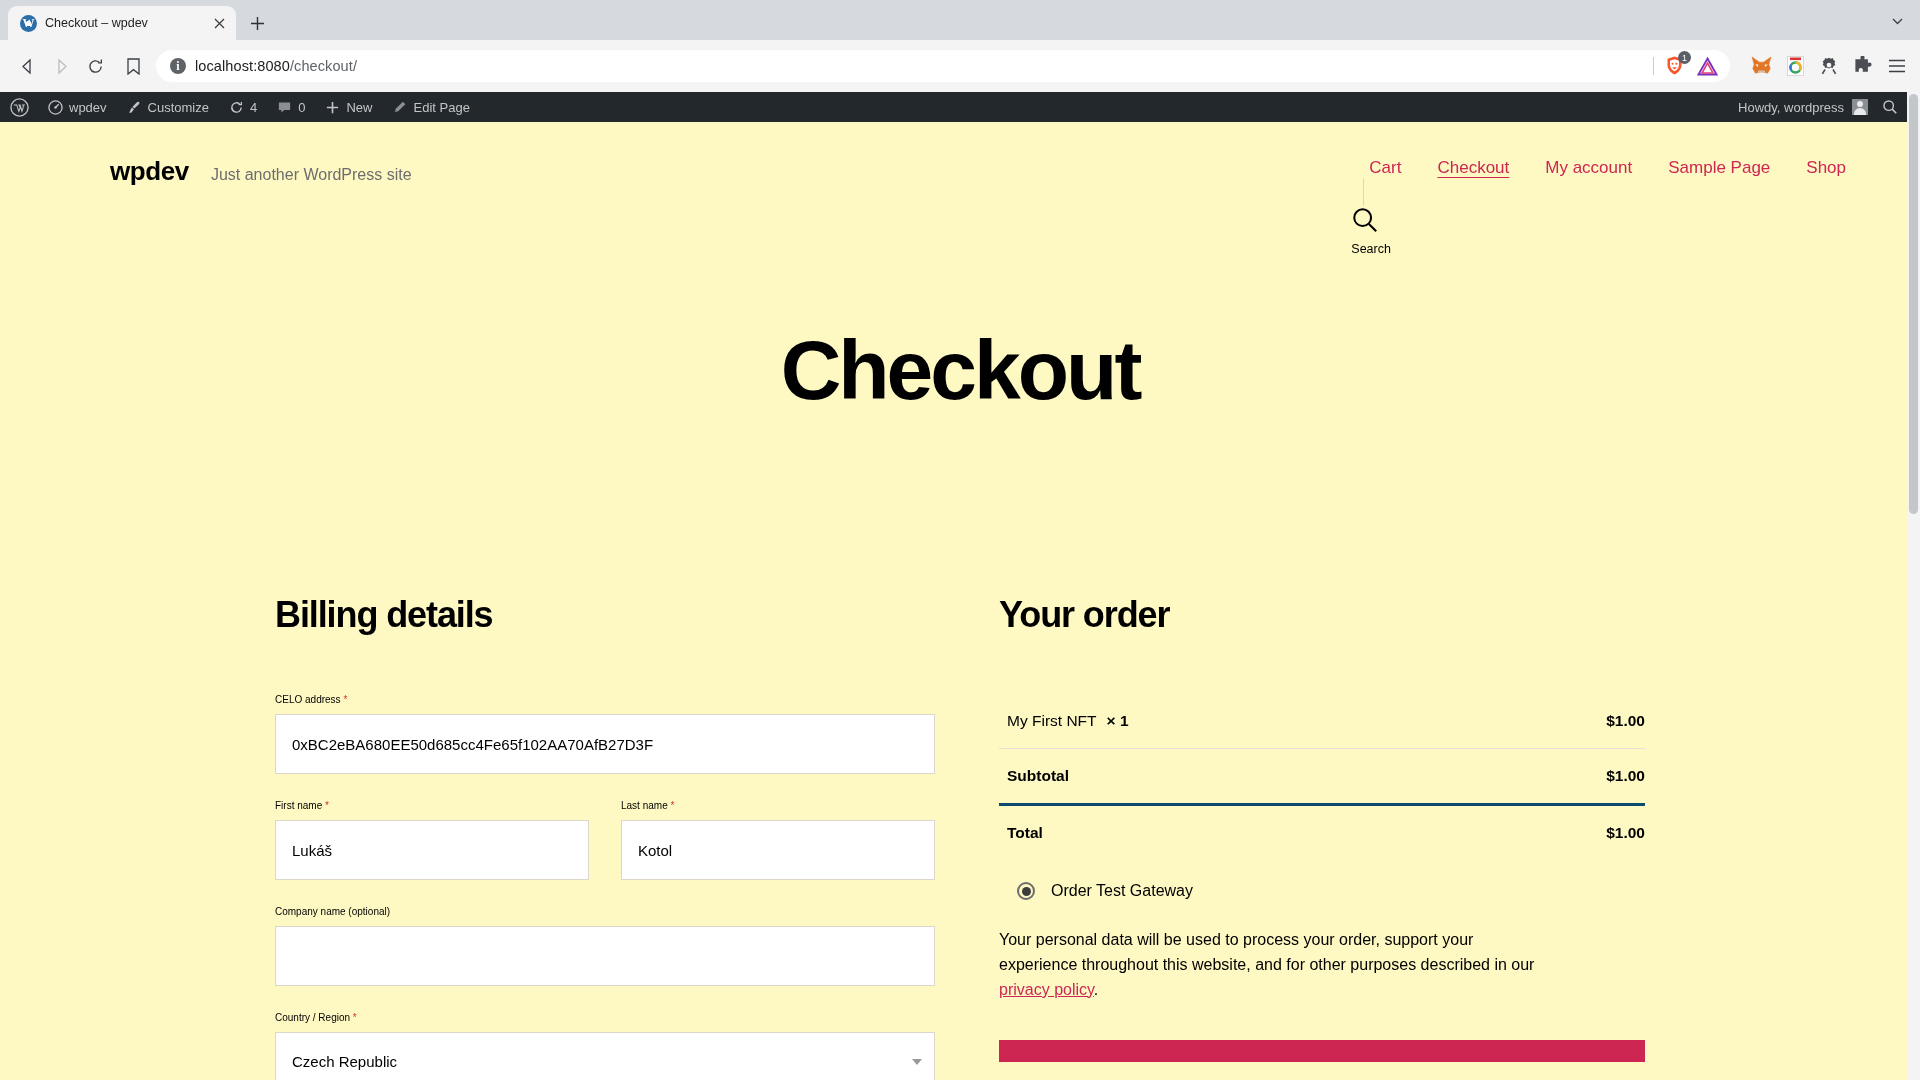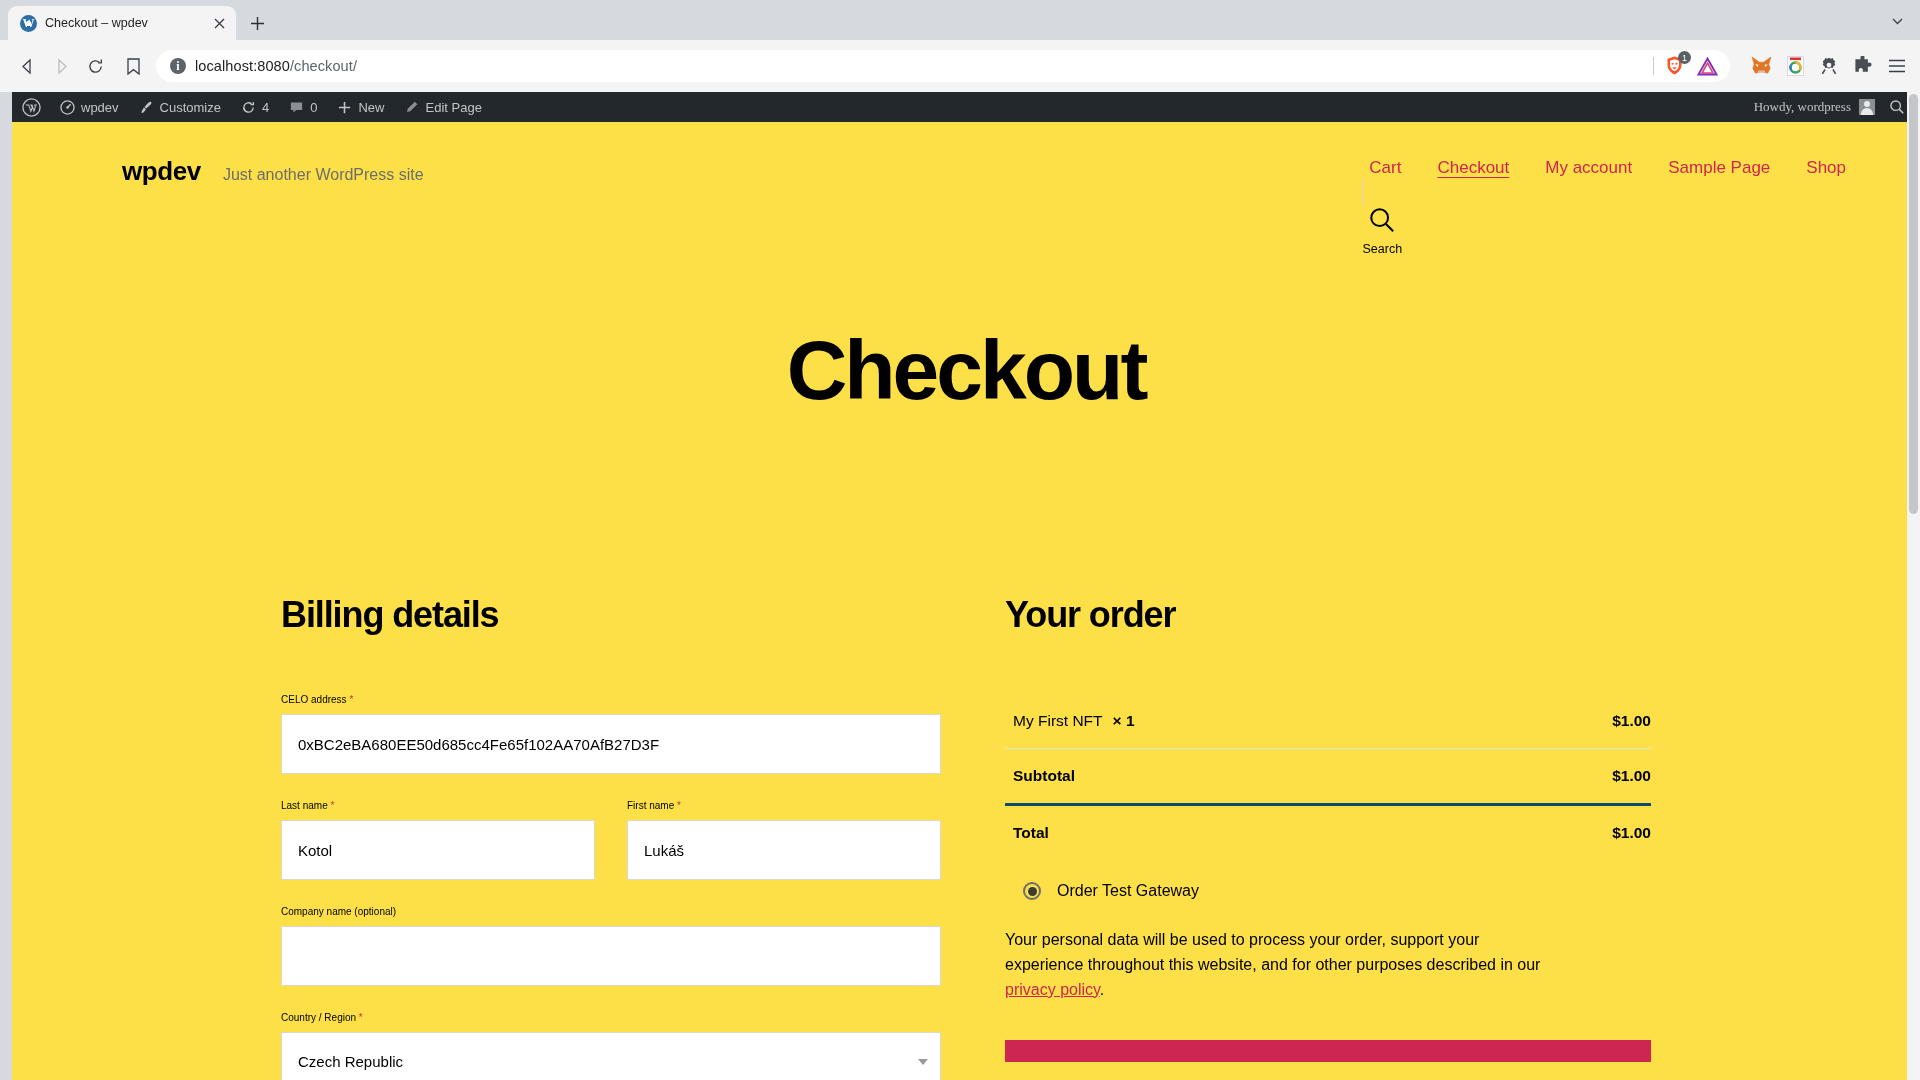--- a/index.html
+++ b/index.html
@@ -70,52 +70,52 @@
   .shield { position: relative; width: 22px; height: 22px; }
   .shield-badge {
     position: absolute; right: -5px; top: -4px; min-width: 13px; height: 13px;
     border-radius: 7px; background: #5b5f66; color: #fff; font-size: 9px;
     display: flex; align-items: center; justify-content: center; padding: 0 3px;
   }
   .ext-row { display: flex; align-items: center; gap: 12px; padding-left: 10px; }
   .ext-ico { width: 22px; height: 22px; display: flex; align-items: center; justify-content: center; }
 
   
-  .viewport { flex: 1; background: #fde047; position: relative; overflow: hidden; margin-left: 12px; }
+  .viewport { flex: 1; background: #fef9c3; position: relative; overflow: hidden; }
 
   
   .adminbar {
     height: 30px; background: #23282d; color: #c3c4c7;
     display: flex; align-items: center; font-size: 13px;
     font-family: "Liberation Sans", sans-serif;
   }
   .ab-item { display: flex; align-items: center; gap: 6px; padding: 0 10px; height: 30px; white-space: nowrap; }
   .ab-item .glyph { display: flex; align-items: center; justify-content: center; }
   .ab-logo { padding: 0 9px 0 10px; }
-  .ab-right { margin-left: auto; display: flex; align-items: center; padding-right: 5px; font-family: Liberation Serif, serif; }
+  .ab-right { margin-left: auto; display: flex; align-items: center; padding-right: 12px; }
   .ab-avatar { width: 16px; height: 16px; background: #8b8f94; margin-left: 8px; position: relative; overflow: hidden; }
   .ab-avatar::before { content:""; position:absolute; left:5px; top:2px; width:6px; height:6px; border-radius:50%; background:#e9eaec; }
   .ab-avatar::after { content:""; position:absolute; left:2px; top:9px; width:12px; height:8px; border-radius:6px 6px 0 0; background:#e9eaec; }
   .ab-search { padding: 0 10px 0 14px; display:flex; align-items:center; }
 
   
   .site-header {
     display: flex; align-items: flex-start; padding: 26px 56px 0 110px;
   }
   .brand { display: flex; align-items: baseline; gap: 22px; padding-top: 8px; }
   .site-title { font-size: 26px; font-weight: 700; color: #000; letter-spacing: -0.4px; }
   .tagline { font-size: 16px; color: #6d6d6d; }
   .header-right { margin-left: auto; display: flex; align-items: flex-start; gap: 0; padding-top: 10px; flex-direction: column; }
   nav.primary { display: flex; align-items: center; gap: 0; }
   nav.primary a {
     font-size: 17px; color: #cd2653; text-decoration: none; padding: 0 18px; white-space: nowrap;
   }
   nav.primary a.current { text-decoration: underline; text-underline-offset: 4px; }
   .hdr-sep { width: 1px; height: 28px; background: #dcd7ca; margin: 0 16px 0 12px; }
-  .search-toggle { display: flex; flex-direction: column; align-items: center; gap: 4px; width: 62px; }
+  .search-toggle { display: flex; flex-direction: column; align-items: flex-start; gap: 4px; width: 62px; }
   .search-toggle .lbl { font-size: 12.5px; color: #000; }
 
   
   .page-title {
     text-align: center; font-size: 84px; font-weight: 700; letter-spacing: -3px;
     color: #000; margin-top: 72px; line-height: 1;
   }
 
   .content { width: 1370px; margin: 0 auto; padding-top: 90px; }
 
@@ -417,26 +417,26 @@
         <div class="col-left">
           <h3 class="section">Billing details</h3>
 
           <div class="field">
             <label><span>CELO address</span> <span class="req">*</span></label>
             <input class="input" type="text" value="0xBC2eBA680EE50d685cc4Fe65f102AA70AfB27D3F" style="">
           </div>
 
           <div class="field-row">
             <div class="field">
+              <label><span>First name</span> <span class="req">*</span></label>
+              <input class="input" type="text" value="Lukáš" style="">
+            </div>
+            <div class="field">
               <label><span>Last name</span> <span class="req">*</span></label>
               <input class="input" type="text" value="Kotol" style="">
-            </div>
-            <div class="field">
-              <label><span>First name</span> <span class="req">*</span></label>
-              <input class="input" type="text" value="Lukáš" style="">
             </div>
           </div>
 
           <div class="field">
             <label>Company name (optional)</label>
             <input class="input" type="text" value="" style="">
           </div>
 
           <div class="field">
             <label><span>Country / Region</span> <span class="req">*</span></label>

